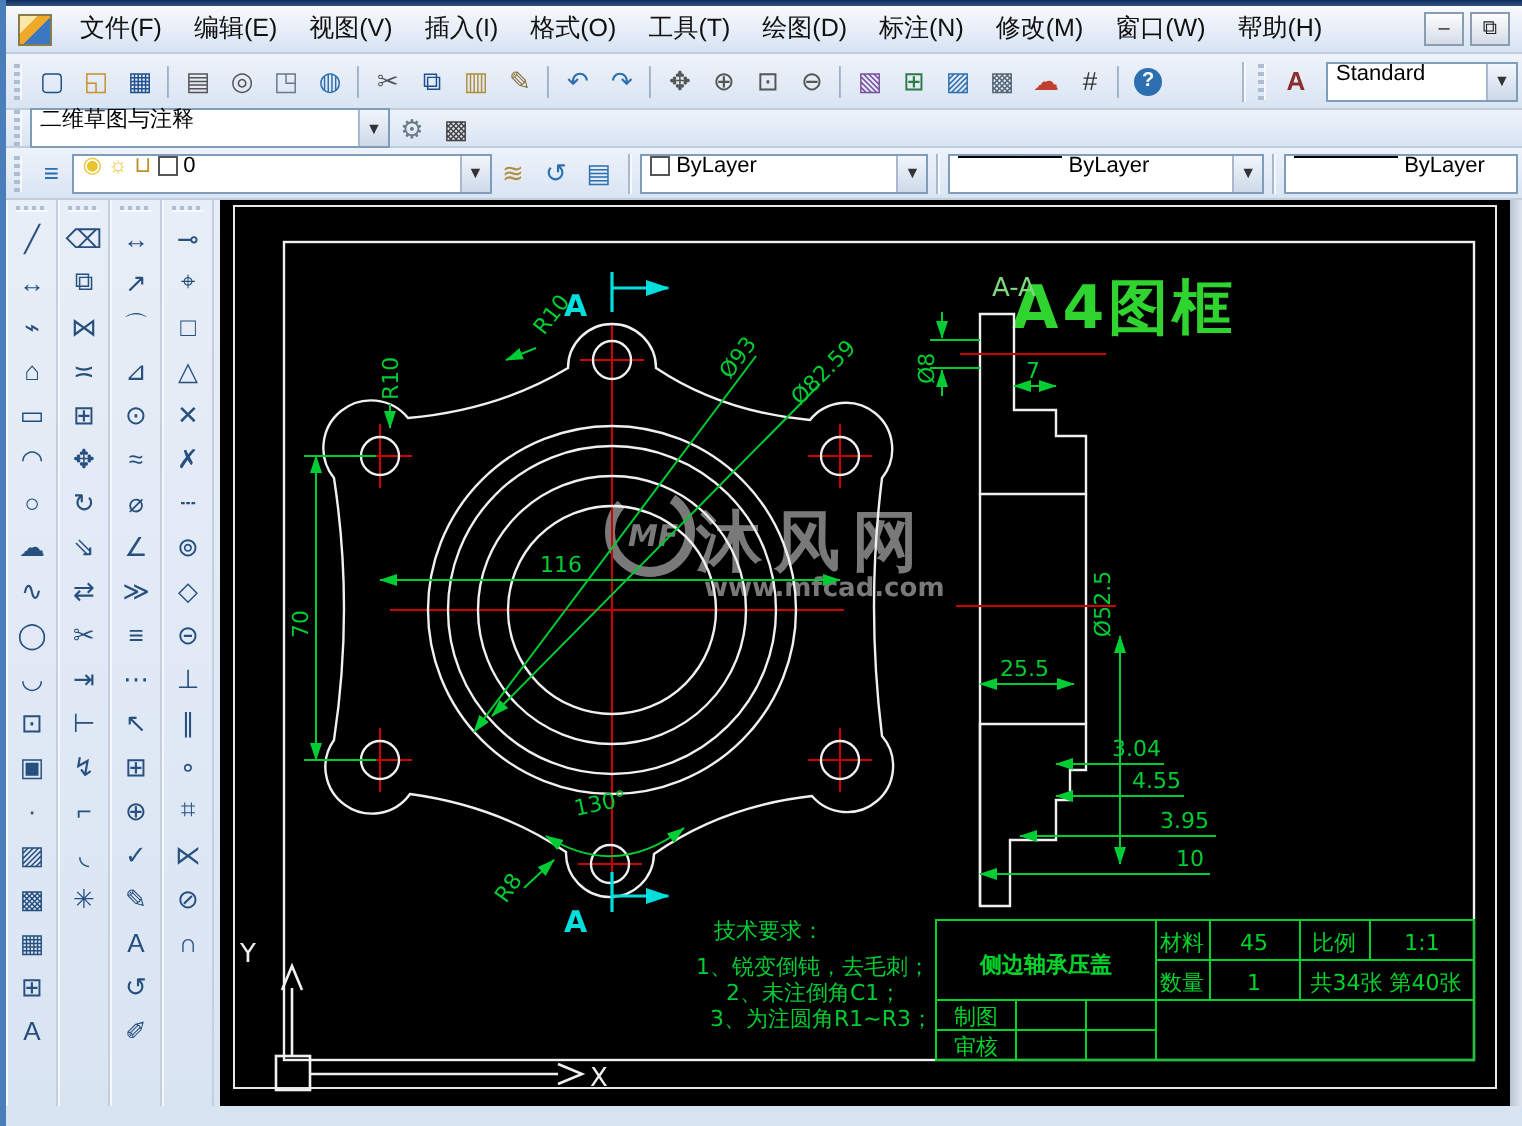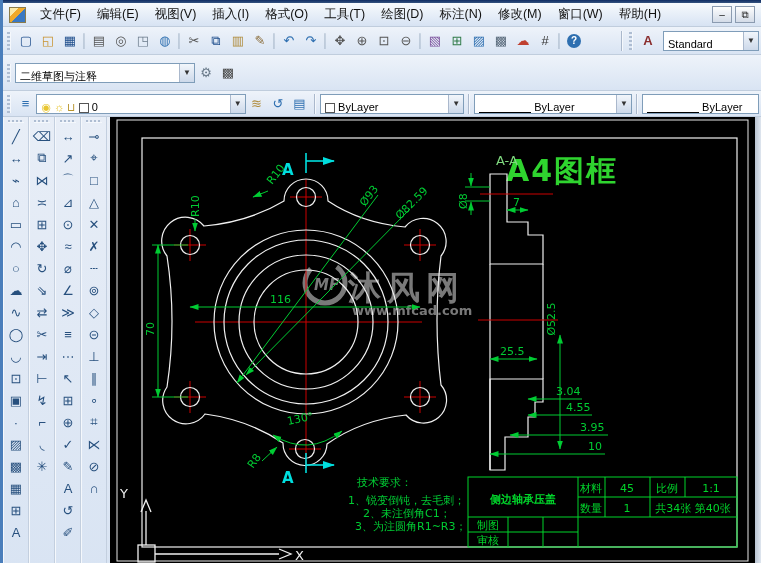--- a/index.html
+++ b/index.html
@@ -15,32 +15,32 @@
     background:linear-gradient(135deg,#f9e8a7 0 30%,#f0a929 30% 55%,#3a78c2 55%); border:1px solid #8a7b4a; }
   .menu-item { padding:2px 8px; color:#111; cursor:default; white-space:nowrap;text-align:center; }
   .win-btns { margin-left:auto; display:flex; gap:3px; padding-right:2px; }
   .win-btn { width:20px; height:17px; background:linear-gradient(#fdfdfd,#d4dce8);
     border:1px solid #8b9bb0; font-size:10px; line-height:15px; text-align:center; color:#222; }
 
   
   .tbrow { display:flex; align-items:center; background:linear-gradient(#eef3fa,#d9e4f3);
     border-bottom:1px solid #c0cddd; padding:0 2px; }
   .tbrow.r1 { height:28px; }
-  .tbrow.r2 { height:36px; }
+  .tbrow.r2 { height:19px; }
   .tbrow.r3 { height:26px; }
   .grip { width:4px; height:18px; margin:0 4px 0 2px;
     background:repeating-linear-gradient(#aebdd2 0 2px, transparent 2px 4px);
     border-right:1px solid #f5f8fc; }
   .tb-btn { width:22px; height:22px; display:flex; align-items:center; justify-content:center;
     border:1px solid transparent; background:transparent; font-size:13px; cursor:default; }
   .tb-btn .g { pointer-events:none; line-height:1; }
   .tb-btn[data-name="toolbar-separator"] { width:7px; pointer-events:none; }
   .tb-btn[data-name="help-button"] .g { background:#2e6fb0; color:#fff; border-radius:50%;
     width:14px; height:14px; line-height:14px; text-align:center; font-size:10px; font-weight:bold; }
-  .combo { display:flex; align-items:flex-end; background:#fff; border:1px solid #7f9db9;
+  .combo { display:flex; align-items:flex-start; background:#fff; border:1px solid #7f9db9;
     height:20px; font-size:12px; padding-left:4px; gap:3px; color:#000; }
   .combo .arrow { margin-left:auto; width:15px; height:18px;
     background:linear-gradient(#f2f6fb,#cdd9ea); border-left:1px solid #aab8cc;
     display:flex; align-items:center; justify-content:center; font-size:8px; color:#333; }
   .sep-v { width:2px; height:20px; border-left:1px solid #aab8cc; border-right:1px solid #f5f8fc; margin:0 4px; }
   .std-combo { width:96px; margin-left:4px; }
   .ws-combo { width:180px; }
   .layer-combo { width:215px; }
   .color-combo { width:148px; }
   .lt-combo { width:162px; }

